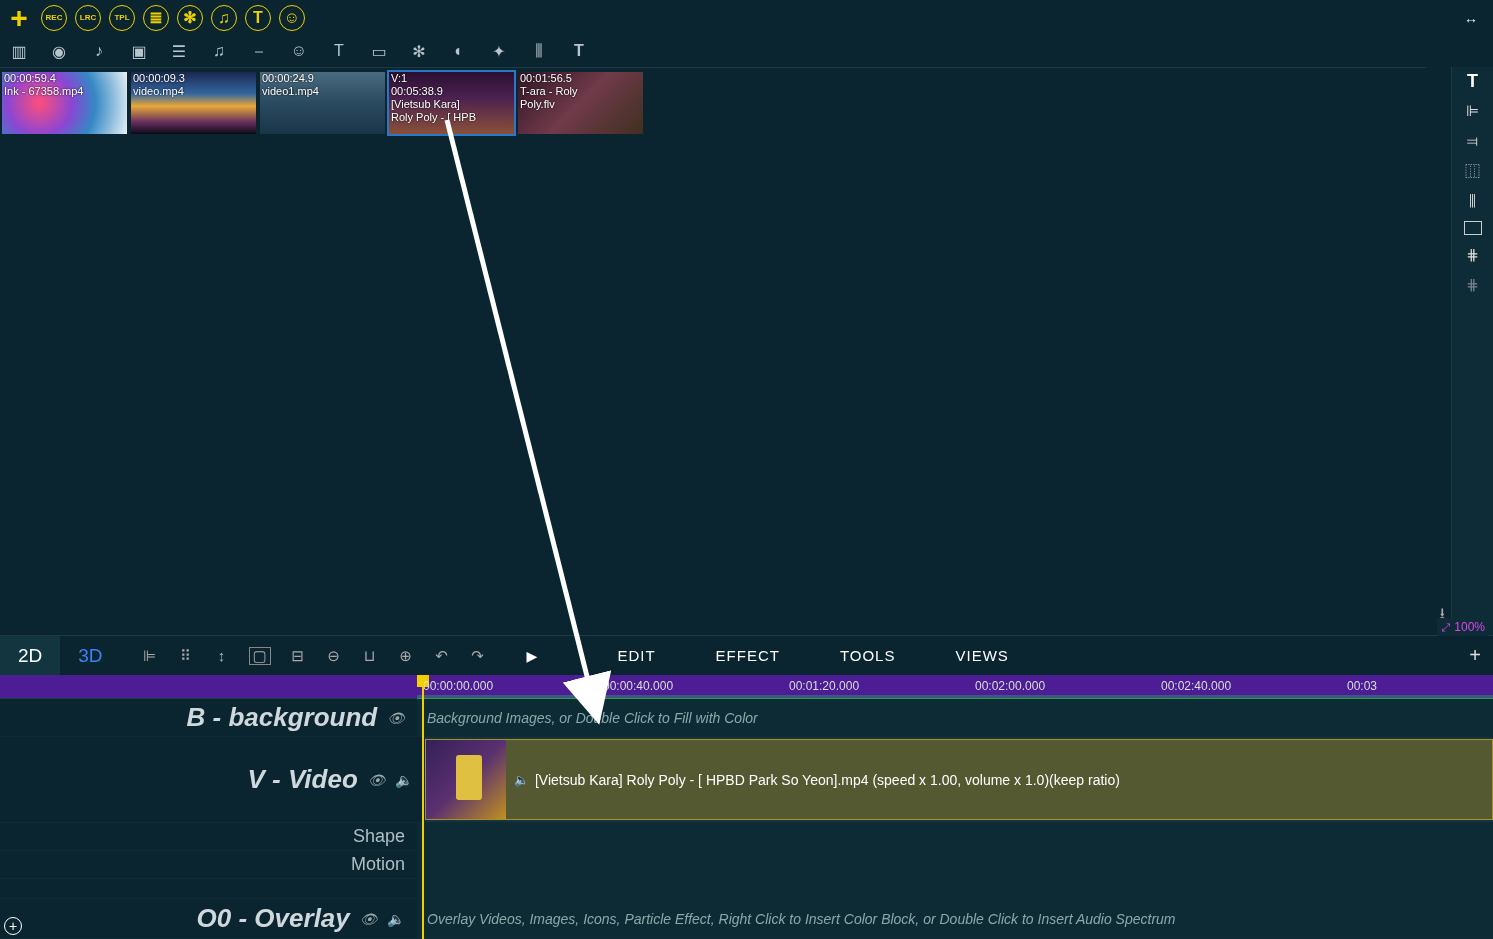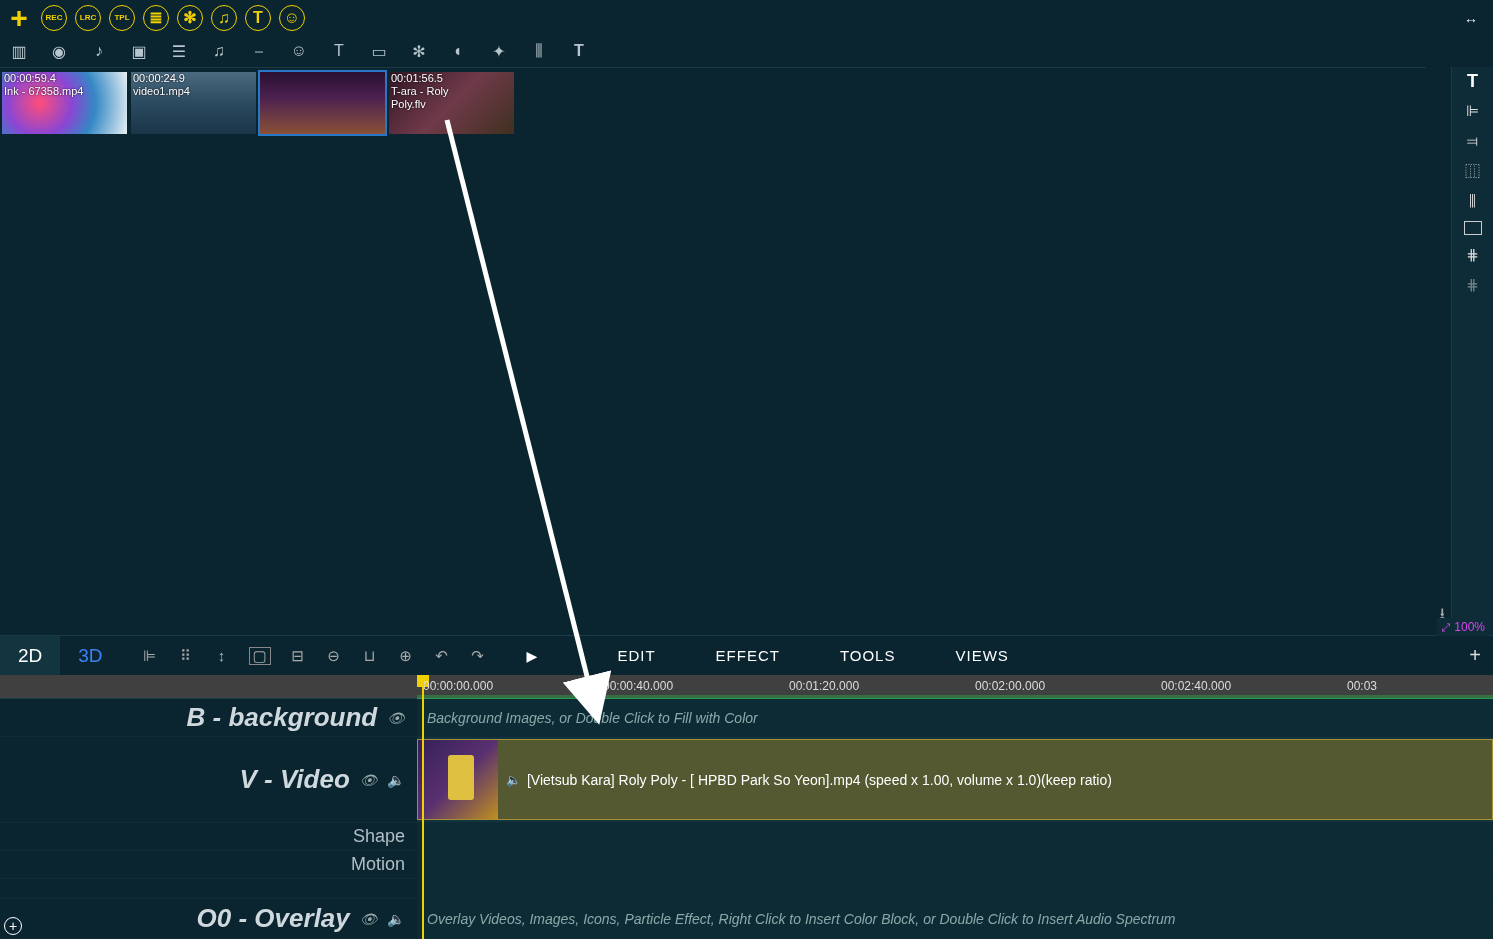--- a/index.html
+++ b/index.html
@@ -32,32 +32,32 @@
 .view-btn.active { background: #123540; color: #fff; }
 .tl-tools { display: flex; align-items: center; gap: 18px; margin-left: 20px; }
 .tl-icon { width: 18px; height: 18px; display:flex; align-items:center; justify-content:center; color:#aaa; font-size:15px; cursor:pointer; }
 .tl-icon.boxed { border: 1px solid #888; width: 22px; height: 18px; }
 .play-btn { color:#fff; font-size:14px; margin-left: 40px; cursor:pointer; }
 .menu-tabs { display: flex; gap: 60px; margin-left: 80px; }
 .menu-tab { color:#fff; font-size:15px; letter-spacing: 1px; cursor:pointer; }
 .tl-add { margin-left: auto; margin-right: 12px; color:#ddd; font-size:20px; cursor:pointer; }
 
 
-.ruler { height: 24px; background: #404040; display: flex; position: relative; border-bottom: 1px solid #1a3a45; text-align: center; }
+.ruler { height: 24px; background: #4c1d95; display: flex; position: relative; border-bottom: 1px solid #1a3a45; text-align: center; }
 .ruler-labels-col { width: 417px; }
 .ruler-ticks { flex:1; position: relative; color:#ddd; font-size:12px; }
 .ruler-tick { position:absolute; top:4px; }
 .playhead-flag { position:absolute; left:0; top:0; width:12px; height:12px; background:#f0d000; }
 .playhead-line { position:absolute; left:5px; top:0; width:2px; height:300px; background:#f0d000; z-index:10; }
 .green-region { position:absolute; left:0; right:0; top:20px; height:4px; background: rgba(40,200,80,0.35); border-bottom:1px solid #2a9955; }
 
 
 .tracks { flex: 0 0 auto; background:#0a2530; position:relative; }
 .track { display:flex; height:38px; border-bottom:1px solid rgba(255,255,255,0.03); }
-.track.tall { height: 86px; }
+.track.tall { height: 86px; padding-left: 8px; }
 .track-label { width: 417px; display:flex; align-items:center; justify-content:flex-end; padding-right:12px; gap:10px; font-style: italic; color:#b8c5cc; }
 .track-label .name { font-size: 26px; font-weight: 600; color:#cfd8dd; }
 .track-label .small { font-size: 18px; font-weight: 500; font-style: normal; color:#b0bec5; }
 .eye, .spk { font-size:14px; color:#9aa; }
 .track-content { flex:1; position:relative; background:#11343f; }
 .track-content.dark { background:#0d2b35; }
 .hint { position:absolute; left:10px; top:50%; transform:translateY(-50%); font-style:italic; color:#8aa; font-size:14px; }
 .clip-on-track { position:absolute; top:2px; bottom:2px; left:0; right:0; background: rgba(140,120,40,0.55); border:1px solid #a89030; display:flex; align-items:center; }
 .clip-thumb { width:80px; height:100%; background:linear-gradient(135deg,#342058,#5a3070 50%,#c09020); margin-right:8px; position:relative; }
 .clip-thumb::after { content:''; position:absolute; left:30px; top:15px; width:26px; height:45px; background:#e0c040; border-radius:3px; }
@@ -117,25 +117,30 @@
     <div class="tb2-icon" style="font-weight:bold">T</div>
   </div>
 
   <div class="media-wrap">
     <div class="media-bin">
       <div class="clip">
         <div class="clip-bg bg-ink"></div>
         <div class="clip-text"><span>00:00:59.4</span><br><span>Ink - 67358.mp4</span></div>
       </div>
       <div class="clip">
+        <div class="clip-bg bg-sunset"></div>
+        <div class="clip-text"><span>00:00:09.3</span><br><span>video.mp4</span></div>
+      </div>
+      <div class="clip">
         <div class="clip-bg bg-wave"></div>
         <div class="clip-text"><span>00:00:24.9</span><br><span>video1.mp4</span></div>
       </div>
       <div class="clip selected">
         <div class="clip-bg bg-stage1"></div>
+        <div class="clip-text"><span>V:1</span><br><span>00:05:38.9</span><br><span>[Vietsub Kara]</span><br><span>Roly Poly - [ HPB</span></div>
       </div>
       <div class="clip">
         <div class="clip-bg bg-stage2"></div>
         <div class="clip-text"><span>00:01:56.5</span><br><span>T-ara - Roly</span><br><span>Poly.flv</span></div>
       </div>
     </div>
     <div class="right-panel">
       <div class="rp-icon active" style="font-size:18px;font-weight:bold">T</div>
       <div class="rp-icon">⊫</div>
       <div class="rp-icon">⫤</div>

